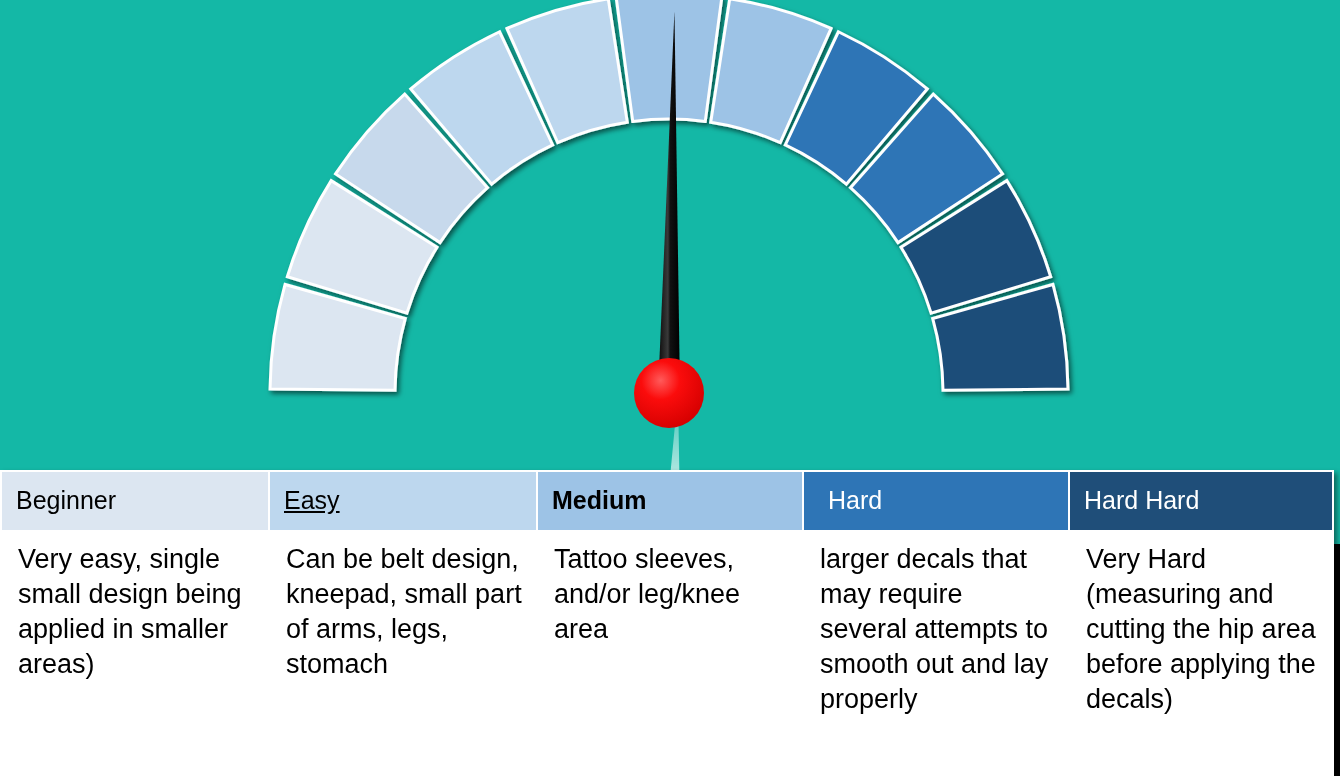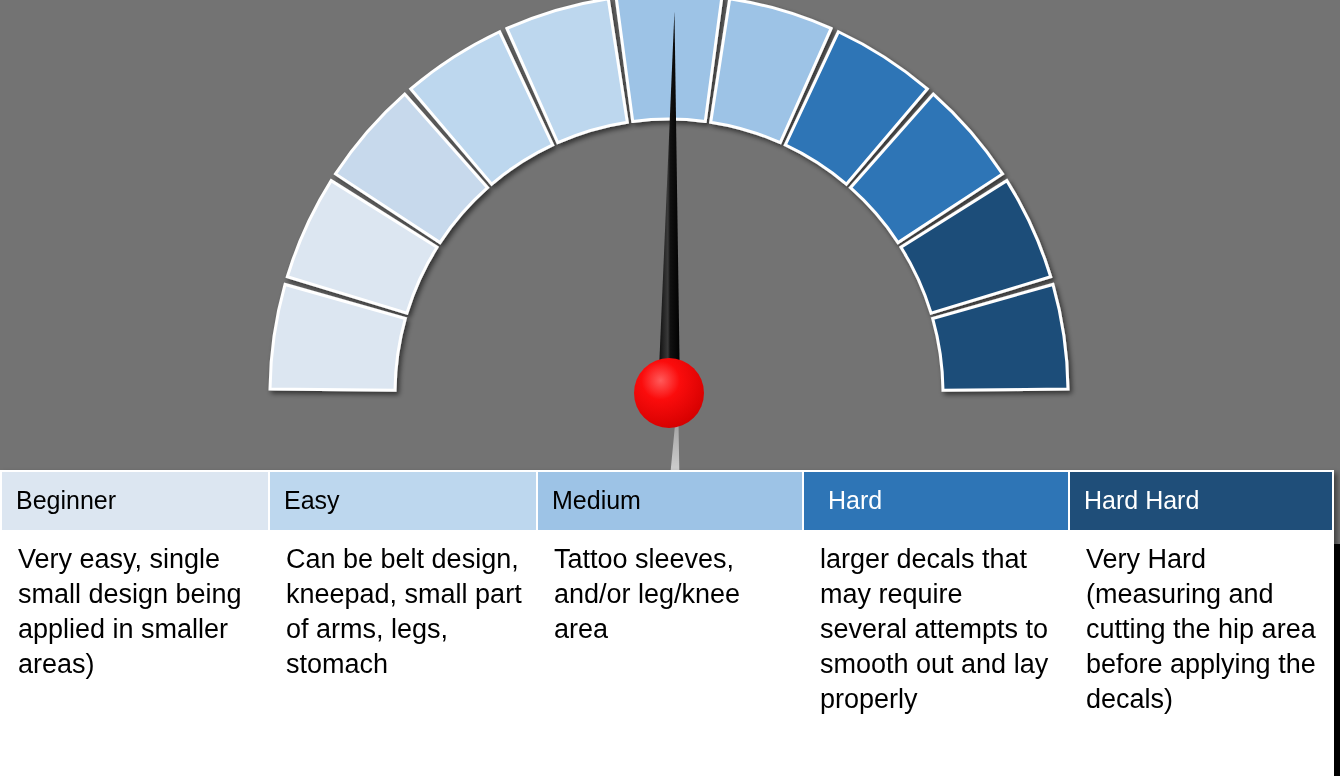--- a/index.html
+++ b/index.html
@@ -1,19 +1,19 @@
 <!DOCTYPE html>
 <html><head>
 <meta charset="utf-8">
 <style>
   html,body{margin:0;padding:0;background:#000;}
   body{width:1340px;height:776px;overflow:hidden;
        font-family:"Liberation Sans", sans-serif;}
 
-  #stage{position:relative;width:1340px;height:544px;background:#737373;}
+  #stage{position:relative;width:1340px;height:544px;background:#14b8a6;}
 
   
   #gauge-wrap{position:absolute;left:0;top:0;width:1340px;height:480px;}
   #gauge-svg{position:absolute;left:0;top:0;}
 
   
   #matrix-table{
     position:absolute;left:0;top:470px;width:1332px;
     border-collapse:collapse;table-layout:fixed;
     box-shadow:3px 3px 5px rgba(0,0,0,.45);
@@ -32,21 +32,21 @@
     border:2px solid #fff;
   }
   #matrix-table td{
     vertical-align:top;padding:10px 12px 14px 16px;
     background:#fff;color:#000;
     font-size:27px;line-height:1.30;
     border:2px solid #fff;
     height:238px;
   }
   .hdr-0{background:#dce6f1;color:#000;}
-  .hdr-1{background:#bdd7ee;color:#000;}
+  .hdr-1{background:#bdd7ee;color:#000;text-decoration:underline;}
   .hdr-2{background:#9dc3e6;color:#000;}
   .hdr-3{background:#2e75b6;color:#fff;}
   .hdr-4{background:#1f4e79;color:#fff;}
 
   
   #tail-sliver{position:absolute;left:729px;top:752px;width:5px;height:24px;
     background:#fff;}
 </style>
 </head>
 <body>
@@ -104,21 +104,21 @@
       <col class="c1">
         <col class="c2">
         <col class="c3">
         <col class="c4">
         <col class="c5">
     </colgroup>
     <thead>
       <tr>
         <th class="hdr-0" style="background: rgb(220, 230, 241); color: rgb(0, 0, 0);">Beginner</th>
         <th class="hdr-1" style="background: rgb(189, 215, 238); color: rgb(0, 0, 0);">Easy</th>
-        <th class="hdr-2" style="background: rgb(157, 195, 230); color: rgb(0, 0, 0);">Medium</th>
+        <th class="hdr-2" style="background: rgb(157, 195, 230); color: rgb(0, 0, 0); font-weight: bold;">Medium</th>
         <th class="hdr-3" style="background: rgb(46, 117, 182); color: rgb(255, 255, 255); padding-left: 24px;">Hard</th>
         <th class="hdr-4" style="background: rgb(31, 78, 121); color: rgb(255, 255, 255);">Hard Hard</th>
       </tr>
     </thead>
     <tbody>
       <tr>
         <td>Very easy, single small design being applied in smaller areas)</td>
         <td>Can be belt design, kneepad, small part of arms, legs, stomach</td>
         <td>Tattoo sleeves, and/or leg/knee area</td>
         <td>larger decals that may require several attempts to smooth out and lay properly</td>

